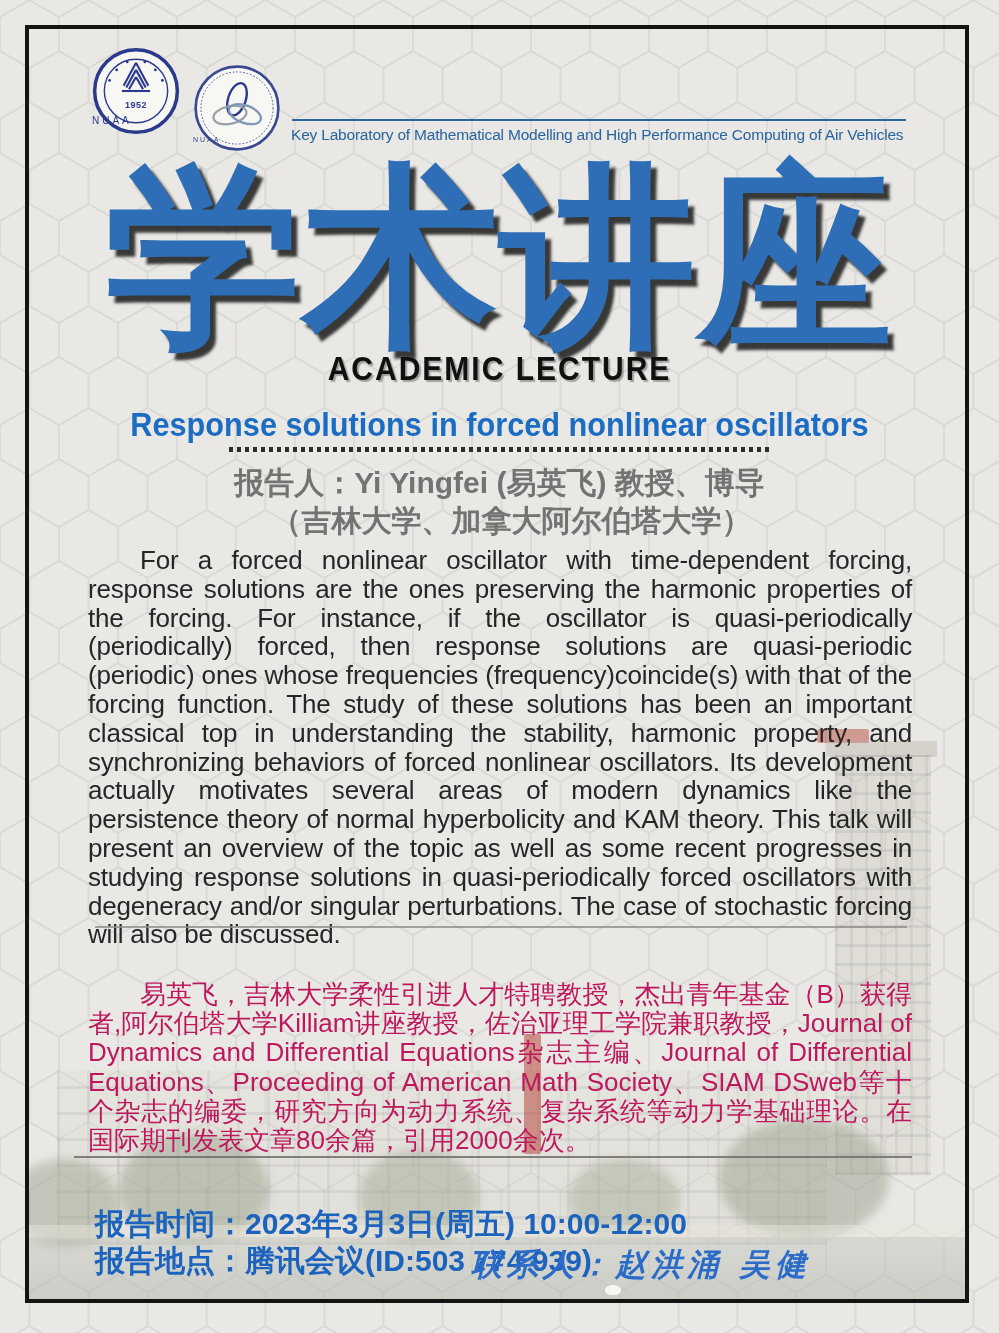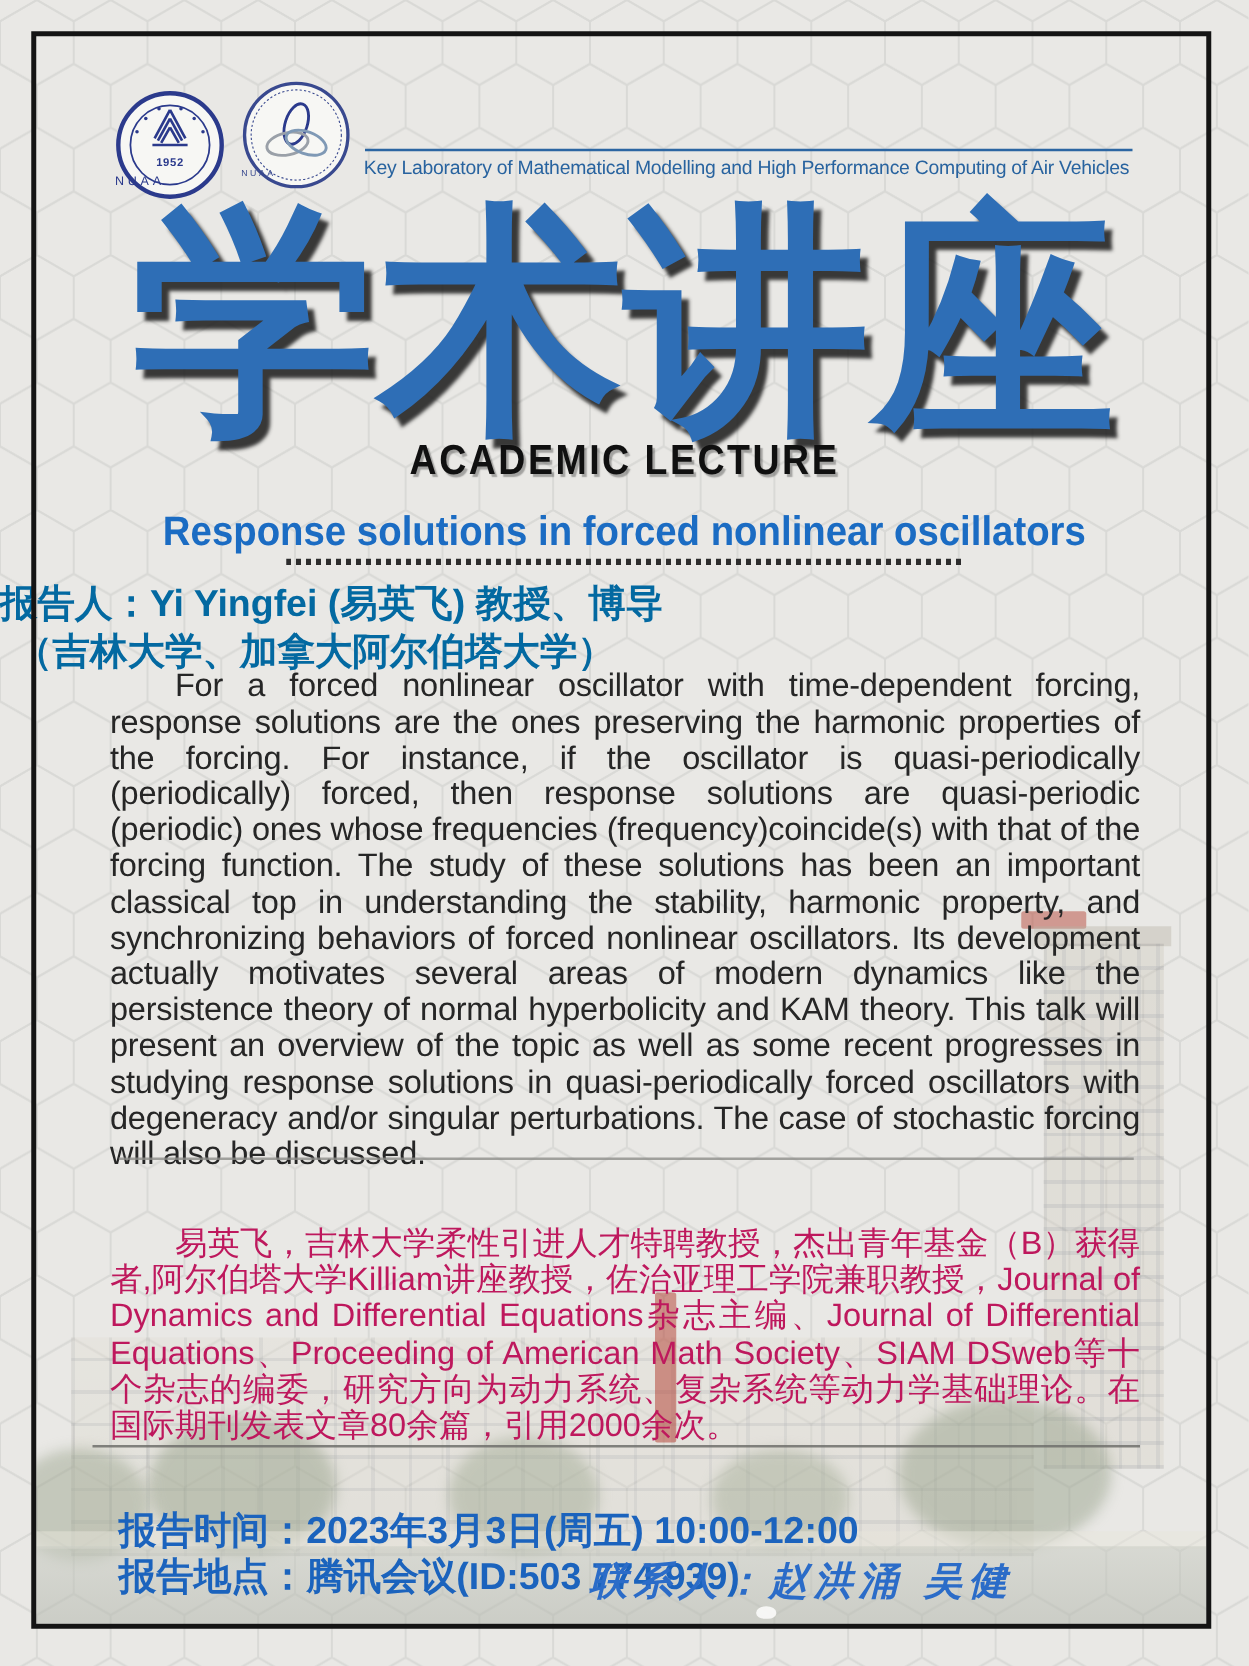--- a/index.html
+++ b/index.html
@@ -78,27 +78,27 @@
   
   .topic{
     left:0;top:406px;width:999px;text-align:center;
     font-size:33px;font-weight:bold;color:#1b6cc3;
     transform:scaleX(.93);letter-spacing:0;
   }
   .dotline{
     left:229px;top:447px;width:542px;height:5px;
     background:repeating-linear-gradient(90deg,#2d2d2d 0 4px,transparent 4px 8px);
   }
-  .spk{left:0;width:999px;font-size:30px;font-weight:bold;color:#0369a1;}
+  .spk{left:0;width:999px;text-align:center;font-size:30px;font-weight:bold;color:#737373;}
   .spk1{top:463px;}
   .spk2{top:501px;margin-left:12px;}
 
   
   .abstract{
-    left:88px;top:534px;width:824px;
+    left:88px;top:546px;width:824px;
     font-size:26px;line-height:28.8px;color:#262626;
     text-align:justify;text-indent:2em;letter-spacing:-.2px;
   }
 
   .sep1{left:95px;top:926px;width:812px;height:1px;background:#97979400;border-top:2px solid #8d8d8a;opacity:.8;}
 
   
   .bioh{left:0;top:938px;width:999px;text-align:center;font-size:28px;font-weight:bold;color:#1c6cc2;}
   .biotext{
     left:88px;top:980px;width:824px;
@@ -149,21 +149,21 @@
   <div class="tree t5"></div>
   <div class="shore"></div>
   <div class="water"></div>
   <div class="bird"></div>
 </div>
 
 <div class="frame"></div>
 
 <div class="content">
 
-  <div class="abs logo logo1" style="left:92px;top:72px;">
+  <div class="abs logo logo1" style="left:92px;top:47px;">
     <svg width="88" height="88" viewBox="0 0 100 100">
       <circle cx="50" cy="50" r="47" fill="#f7f7f4" stroke="#2b3a8c" stroke-width="4"></circle>
       <circle cx="50" cy="50" r="36" fill="none" stroke="#2b3a8c" stroke-width="1.6"></circle>
       <g stroke="#2b3a8c" stroke-width="2.4" fill="none">
         <path d="M50,18 L64,44 M50,18 L36,44"></path>
         <path d="M50,26 L61,46 M50,26 L39,46"></path>
         <path d="M50,34 L58,48 M50,34 L42,48"></path>
         <path d="M34,50 L66,50"></path>
       </g>
       <g fill="#2b3a8c" font-size="7" font-family="DejaVu Sans">

